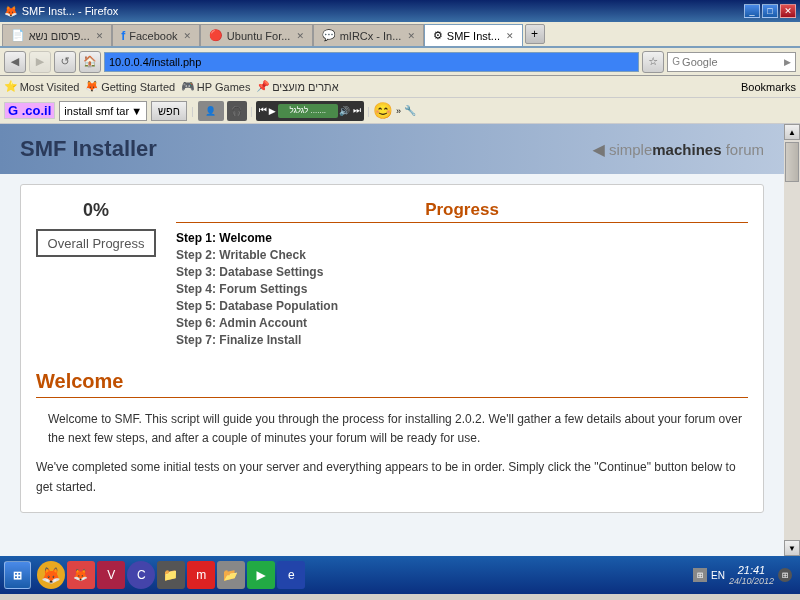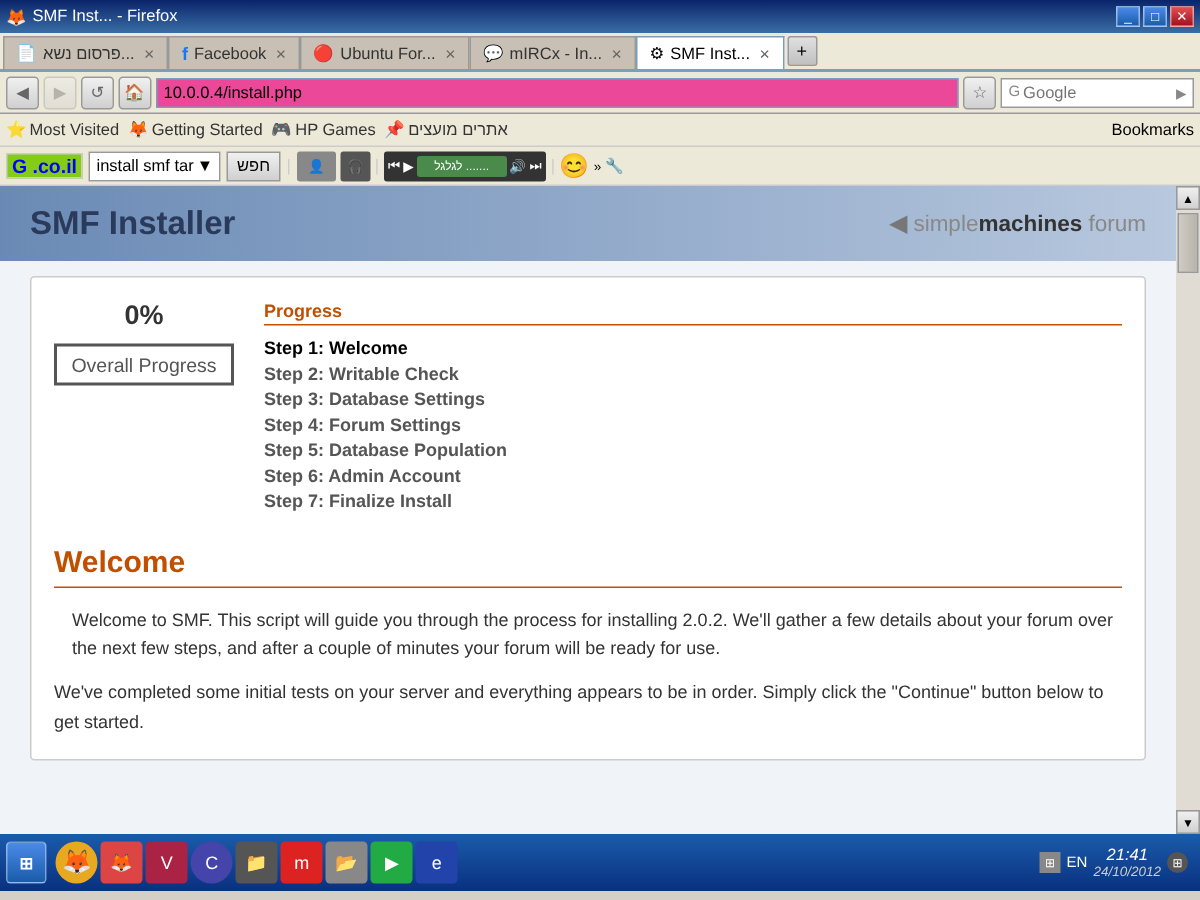--- a/index.html
+++ b/index.html
@@ -79,21 +79,21 @@
       display: flex; align-items: center; justify-content: center;
       cursor: pointer;
       font-size: 11px;
       color: #666;
     }
     .nav-btn.disabled { opacity: 0.4; }
     .address-bar {
       flex: 1;
       height: 20px;
       border: 1px solid #7b9ebd;
-      background: #ec4899;
+      background: #3b82f6;
       padding: 0 4px;
       font-size: 11px;
     }
     .search-input {
       border: none; outline: none; width: 100px; font-size: 11px;
     }
 
     
     .bookmarks-bar {
       background: #ece9d8;
@@ -119,21 +119,21 @@
       align-items: center;
       padding: 0 4px;
       gap: 4px;
       border-bottom: 1px solid #ccc;
       font-size: 11px;
     }
     .g-logo {
       font-weight: bold; font-size: 13px; color: #00f;
       border: 1px solid #ccc;
       padding: 0 3px;
-      background: #84cc16;
+      background: #f0abfc;
     }
     .toolbar-dropdown {
       display: flex; align-items: center;
       border: 1px solid #999;
       background: white;
       height: 20px; padding: 0 4px;
       font-size: 11px;
       gap: 2px;
     }
     .toolbar-btn-small {
@@ -214,25 +214,26 @@
       font-size: 13px;
       color: #555;
     }
 
     .progress-right {
       flex: 1;
     }
 
     .progress-title {
       color: #c05000;
-      font-size: 12px;
+      font-size: 17px;
       font-weight: bold;
       border-bottom: 1px solid #c05000;
       margin-bottom: 8px;
       padding-bottom: 2px;
+      text-align: center;
     }
 
     .progress-steps { list-style: none; }
     .progress-steps li {
       font-size: 12px;
       color: #555;
       margin: 3px 0;
       font-weight: bold;
     }
     .progress-steps li.active {

